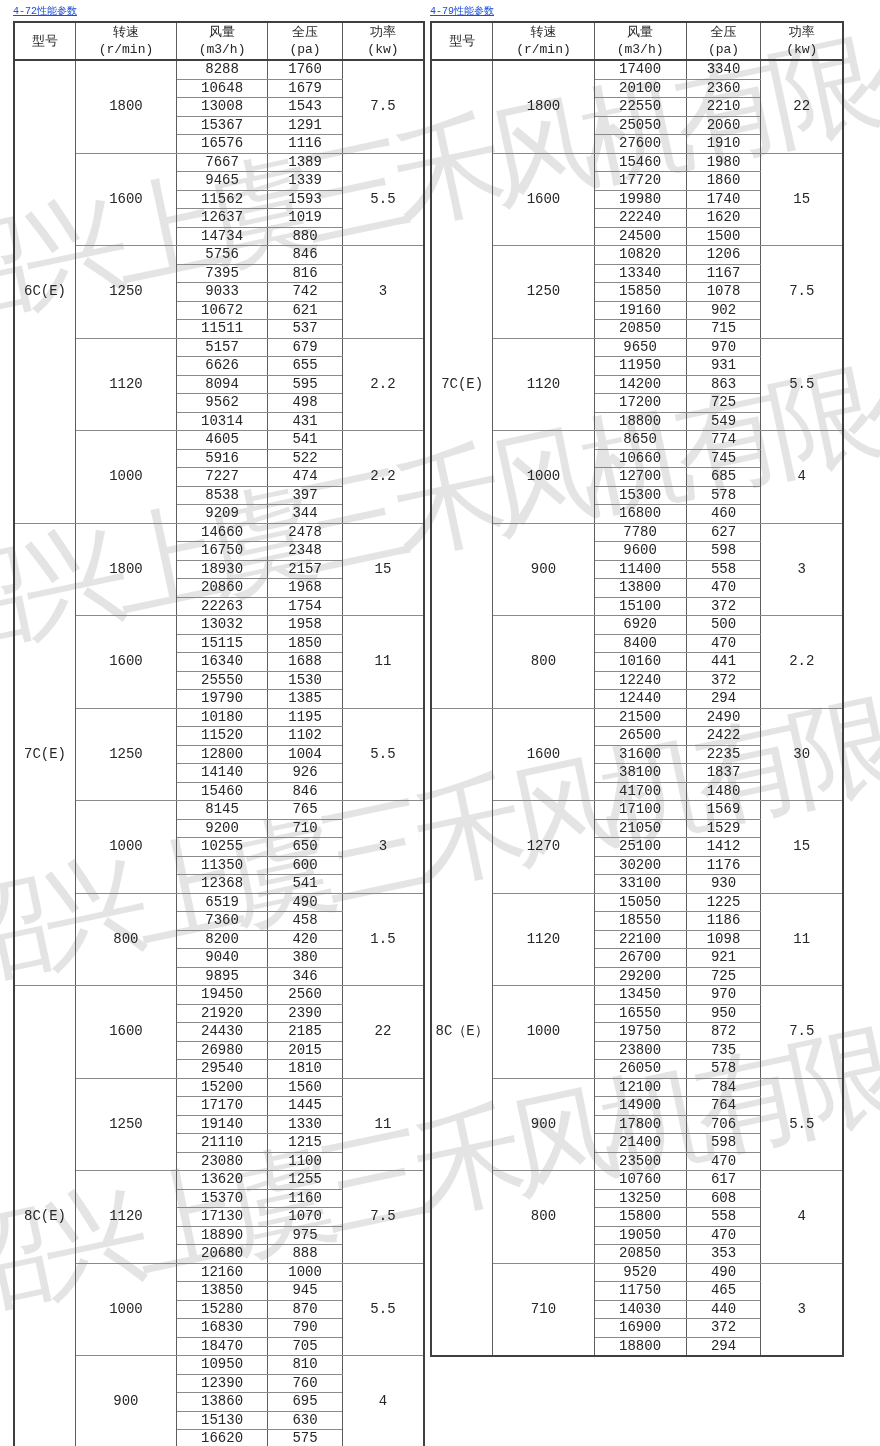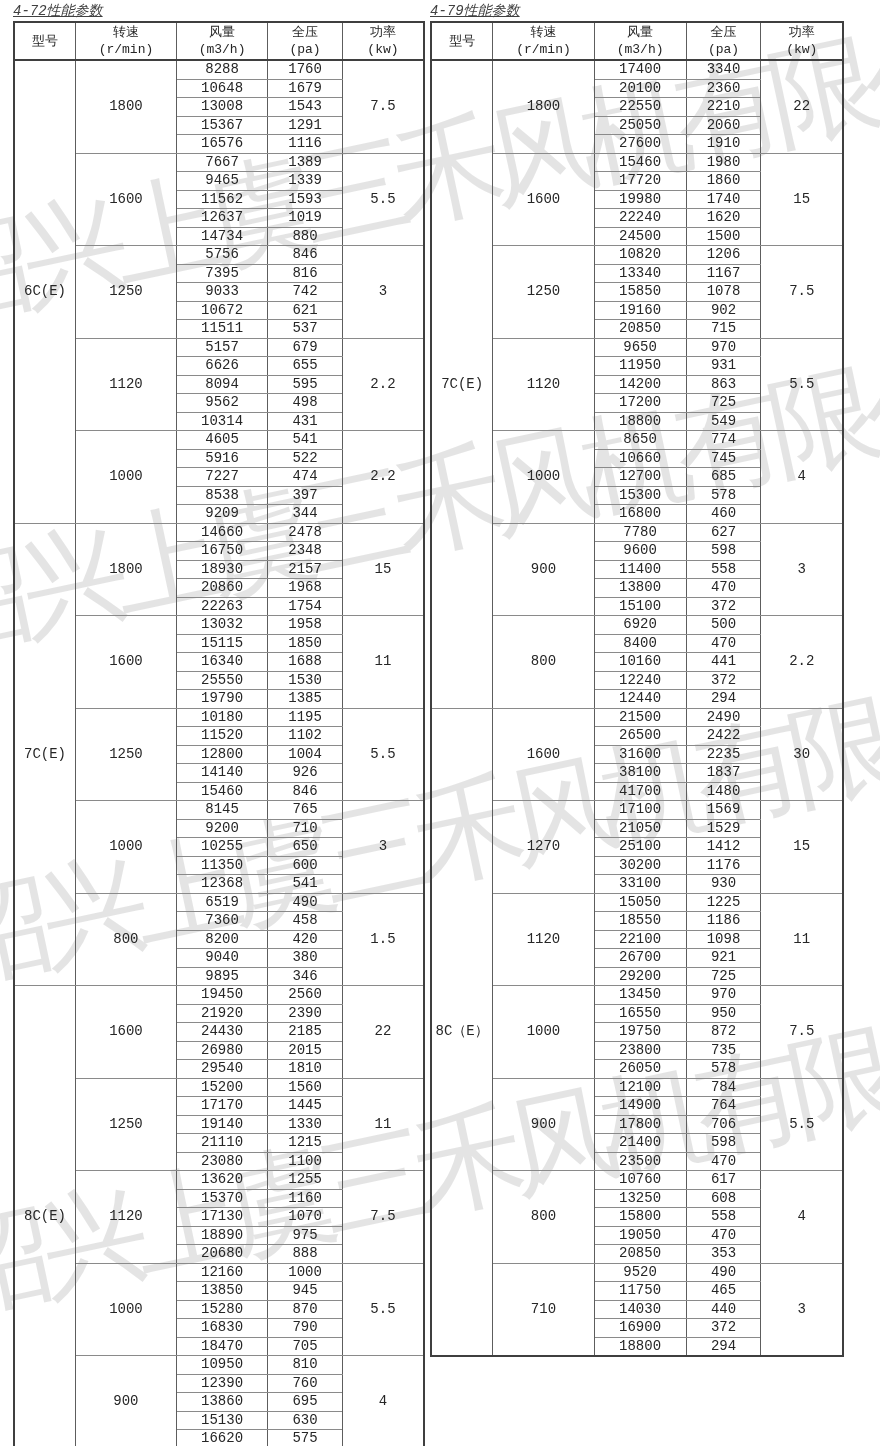--- a/index.html
+++ b/index.html
@@ -14,23 +14,22 @@
     font-family:"DejaVu Sans",sans-serif;
     font-size:110px;letter-spacing:-14px;
     transform:rotate(-12deg);transform-origin:0 0;
     color:#000;opacity:0.10;
   }
   
   .tbl-wrap{position:absolute;top:2px;z-index:1;}
   .tbl-wrap.left{left:13px;width:412px;}
   .tbl-wrap.right{left:430px;width:414px;}
   .tbl-title{
-    font-size:14px;line-height:19px;height:19px;color:#404040;
+    font-size:10px;line-height:19px;height:19px;color:#1d4ed8;
     text-decoration:underline;
-    font-style:italic;
   }
   table{
     width:100%;border-collapse:collapse;table-layout:fixed;
     border:2px solid #3f3f3f;background:transparent;
   }
   th,td{
     border:1px solid #8a8a8a;
     border-left-color:#5d5d5d;border-right-color:#5d5d5d;
     text-align:center;vertical-align:middle;padding:0;
     color:#262626;background:transparent;overflow:hidden;

